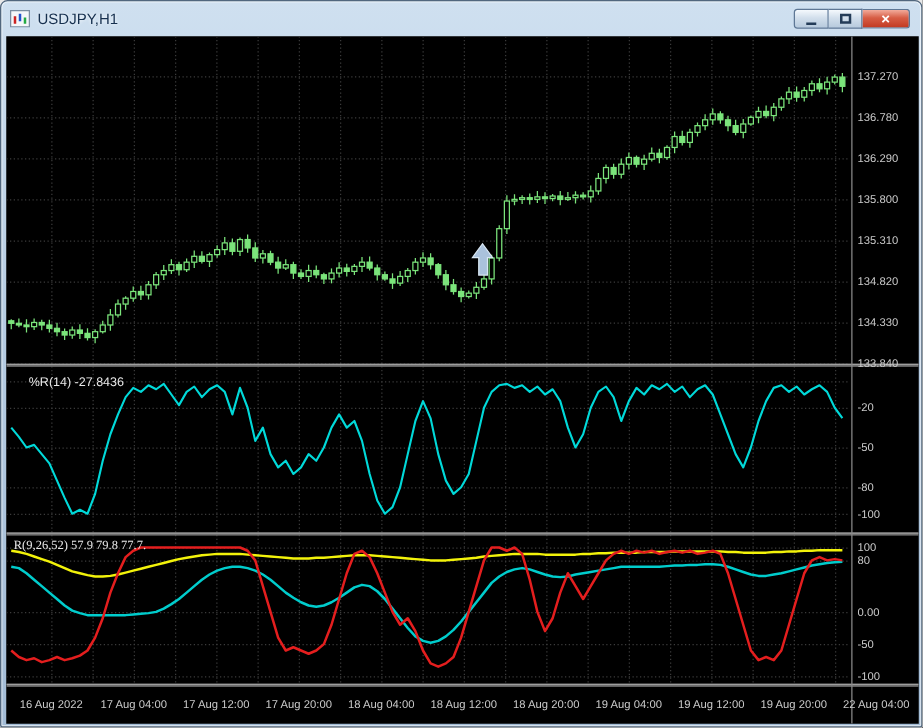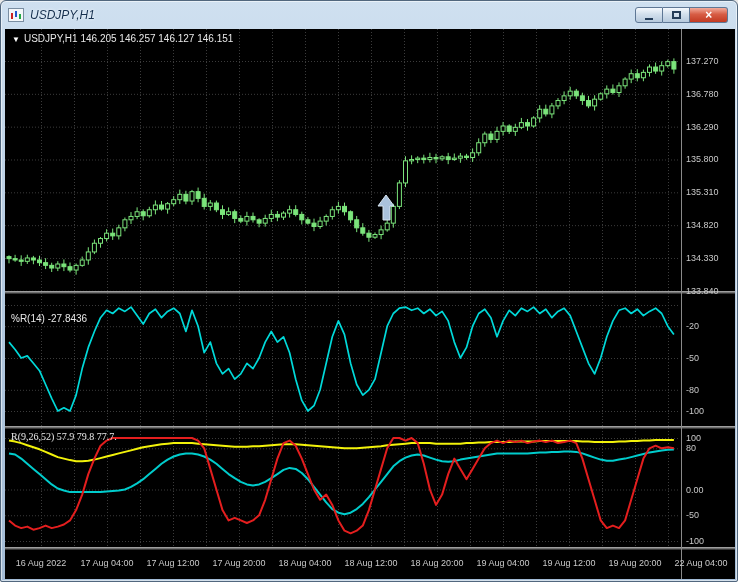--- a/index.html
+++ b/index.html
@@ -1,36 +1,36 @@
 <!DOCTYPE html>
 <html><head>
 <meta charset="utf-8">
 <style>
   html,body{margin:0;padding:0;background:#e8e8e8;}
   .window{position:relative;width:738px;height:582px;box-sizing:border-box;
     background:linear-gradient(180deg,#cfe0f0 0%,#b6cce2 45%,#a3bcd6 100%);
     border:1px solid #51677e;border-radius:6px 6px 2px 2px;
     box-shadow:inset 0 0 0 1px rgba(255,255,255,.55);
     font-family:"Liberation Sans",sans-serif;}
-  .titlebar{position:absolute;top:0;left:0;right:0;height:28px;display:flex;align-items:center;padding:0 7px;box-sizing:border-box;font-style:italic;}
+  .titlebar{position:absolute;top:0;left:0;right:0;height:28px;display:flex;align-items:center;padding:0 7px;box-sizing:border-box;}
   .app-icon{width:16px;height:14px;display:inline-block;}
   .title{color:#16304f;font-size:12px;margin-left:6px;text-shadow:0 0 3px #ffffff;}
   .controls{position:absolute;top:6px;right:9px;display:flex;}
   .btn{height:16px;display:flex;align-items:center;justify-content:center;border:1px solid #5e7795;box-sizing:border-box;cursor:default;}
   .btn.min{width:28px;background:linear-gradient(#f5f9fd,#d2dfec 45%,#b7cadd);border-radius:3px 0 0 3px;}
   .btn.max{width:27px;background:linear-gradient(#f5f9fd,#d2dfec 45%,#b7cadd);border-left:none;}
   .btn.close{width:38px;background:linear-gradient(#f2ab9b,#d75d45 45%,#c23a22);border-left:none;border-radius:0 3px 3px 0;color:#fff;font-size:12px;font-weight:bold;}
   .glyph-min{display:block;width:8px;height:2px;background:#243c58;margin-top:7px;}
   .glyph-max{display:block;width:9px;height:8px;border:2px solid #243c58;box-sizing:border-box;background:transparent;}
   .client{position:absolute;left:4px;top:28px;width:730px;height:550px;background:#000;overflow:hidden;}
   .client svg{position:absolute;left:0;top:0;}
   .info-line{position:absolute;left:7px;top:4px;color:#e8e8e8;font-size:10px;white-space:nowrap;}
   .info-line .tri{font-size:8px;color:#ffffff;margin-right:4px;}
   .ind-label{position:absolute;left:6px;color:#e8e8e8;font-size:10px;white-space:nowrap;}
-  .ind-label.wpr{top:284px;}
+  .ind-label.wpr{top:272px;margin-left:12px;}
   .ind-label.custom{top:402px;font-family:Liberation Serif, serif;}
 </style>
 </head>
 <body>
 
 <div class="window">
   <div class="titlebar">
     <span class="app-icon">
       <svg width="16" height="14" viewBox="0 0 16 14">
         <rect x="0.5" y="0.5" width="15" height="13" fill="#f4f7fa" stroke="#7a8ea2"></rect>
@@ -353,19 +353,16 @@
           <text x="300" y="537" text-anchor="middle">18 Aug 04:00</text>
           <text x="366" y="537" text-anchor="middle">18 Aug 12:00</text>
           <text x="432" y="537" text-anchor="middle">18 Aug 20:00</text>
           <text x="498" y="537" text-anchor="middle">19 Aug 04:00</text>
           <text x="564" y="537" text-anchor="middle">19 Aug 12:00</text>
           <text x="630" y="537" text-anchor="middle">19 Aug 20:00</text>
           <text x="696" y="537" text-anchor="middle">22 Aug 04:00</text>
         </g>
         <polygon points="381,166 373,177 378,177 378,191 385,191 385,177 389,177" fill="#aac2dc" stroke="#d8e6f2" stroke-width="1"></polygon>
       </svg>
-    <div class="info-line">
-      <span class="tri">▼</span><span>USDJPY,H1 146.205 146.257 146.127 146.151</span>
-    </div>
     <div class="ind-label wpr">%R(14) -27.8436</div>
     <div class="ind-label custom">R(9,26,52) 57.9 79.8 77.7.</div>
   </div>
 </div>
 
 </body></html>

